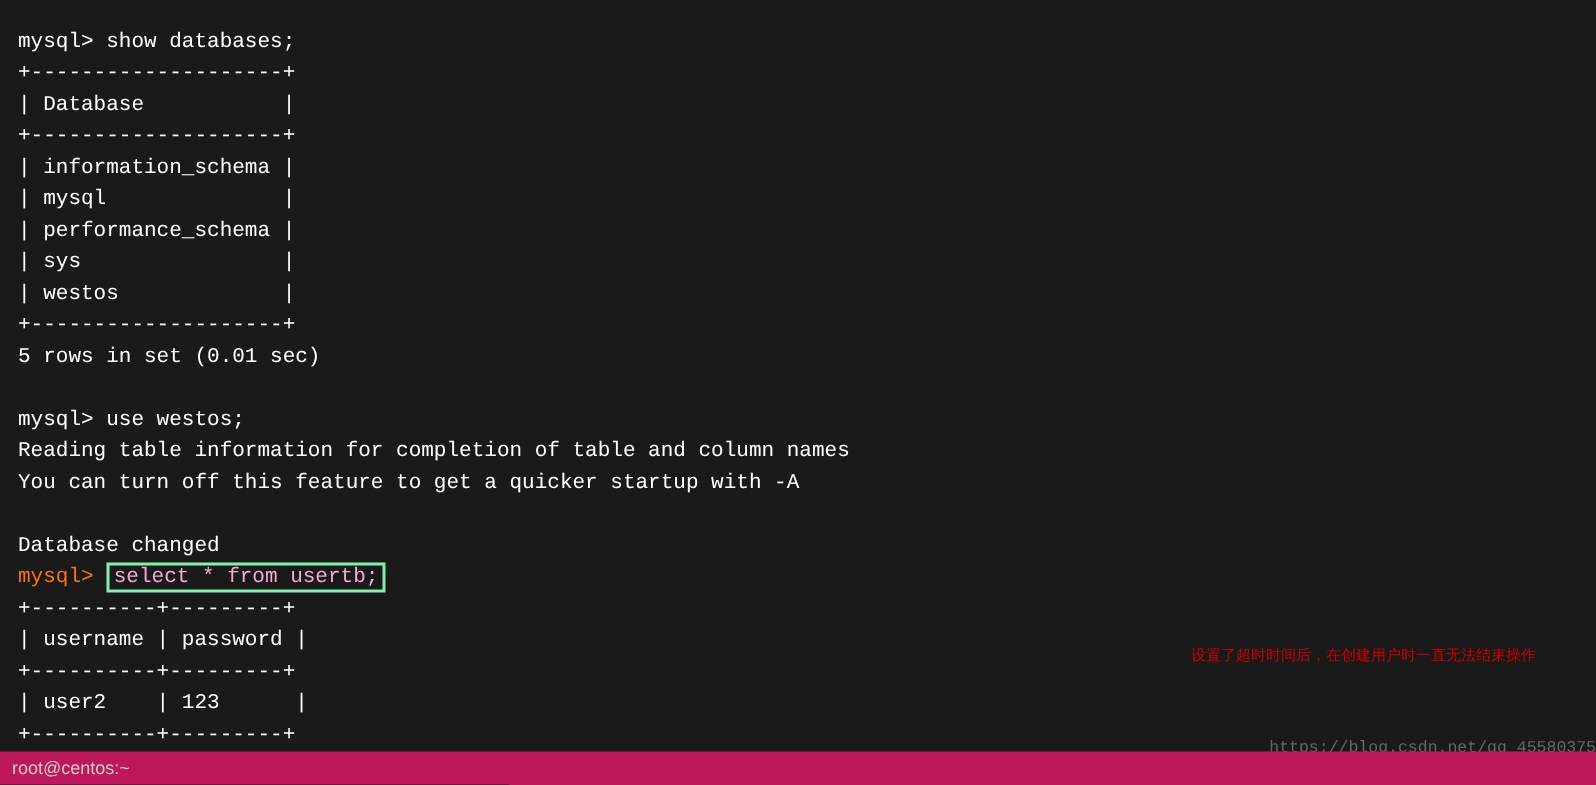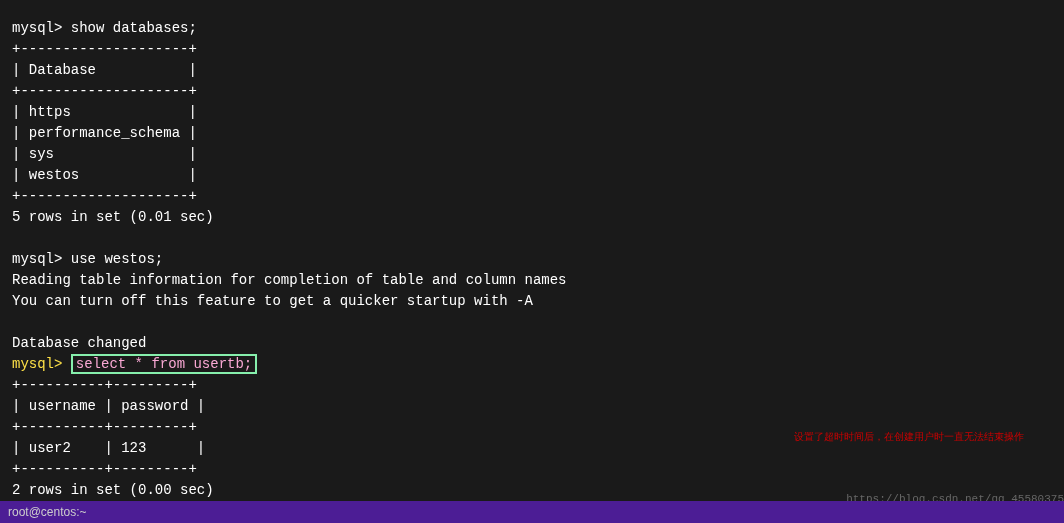--- a/index.html
+++ b/index.html
@@ -51,34 +51,34 @@
       font-size: 11px;
       font-family: Liberation Mono, monospace;
     }
 
     .taskbar {
       position: absolute;
       bottom: 0;
       left: 0;
       right: 0;
       height: 22px;
-      background-color: #4c1d95;
+      background-color: #be185d;
       display: flex;
       align-items: center;
       padding: 0 8px;
     }
 
     .taskbar-item {
       color: #cccccc;
       font-size: 12px;
       font-family: Arial, sans-serif;
     }
 
     .prompt {
-      color: #fde047;
+      color: #f97316;
     }
 
     .highlighted-cmd {
       border: 2px solid #86efac;
       padding: 0 3px;
       color: #f9a8d4;
       display: inline;
     }
   </style>
 </head>
@@ -87,22 +87,23 @@
 <div class="terminal">
 
   <div class="terminal-line">mysql&gt; show databases;</div>
 
   <div class="terminal-line">+--------------------+</div>
 
   <div class="terminal-line">| Database           |</div>
 
   <div class="terminal-line">+--------------------+</div>
 
+  <div class="terminal-line">| information_schema |</div>
 
-  <div class="terminal-line">| https              |</div>
+  <div class="terminal-line">| mysql              |</div>
 
   <div class="terminal-line">| performance_schema |</div>
 
   <div class="terminal-line">| sys                |</div>
 
   <div class="terminal-line">| westos             |</div>
 
   <div class="terminal-line">+--------------------+</div>
 
   <div class="terminal-line">5 rows in set (0.01 sec)</div>

